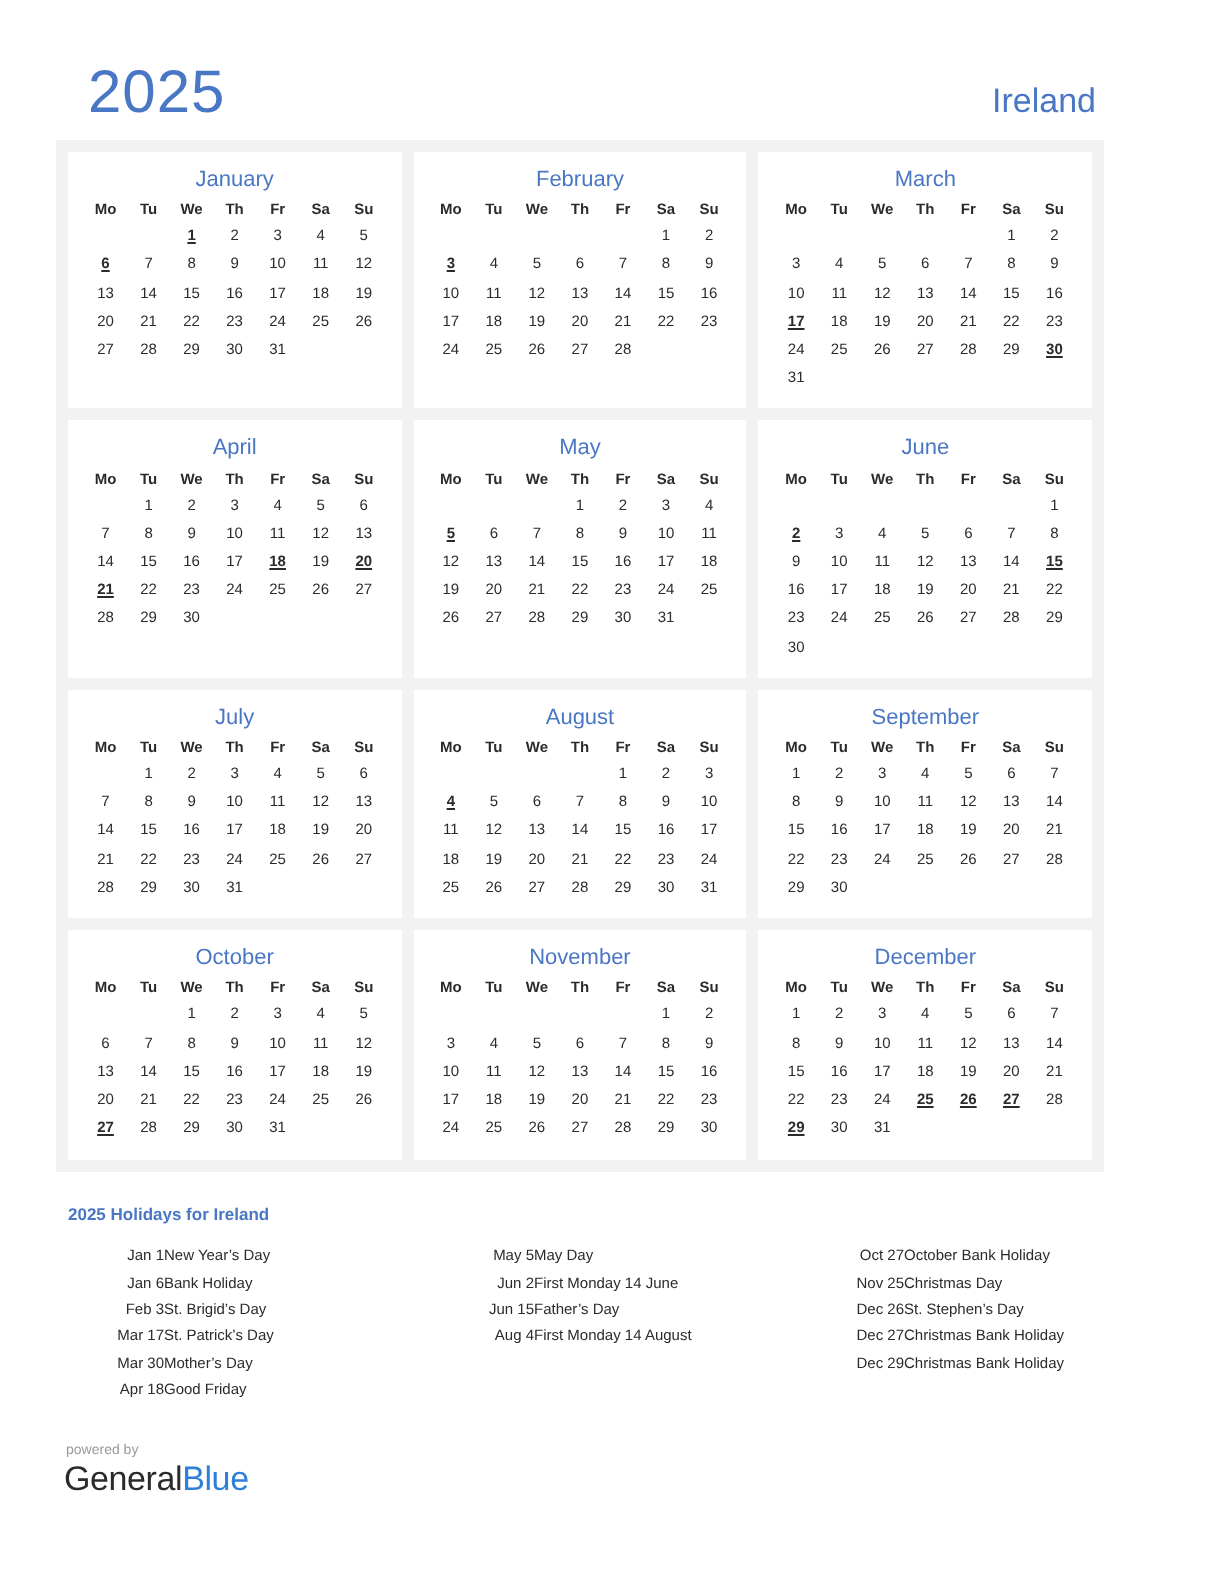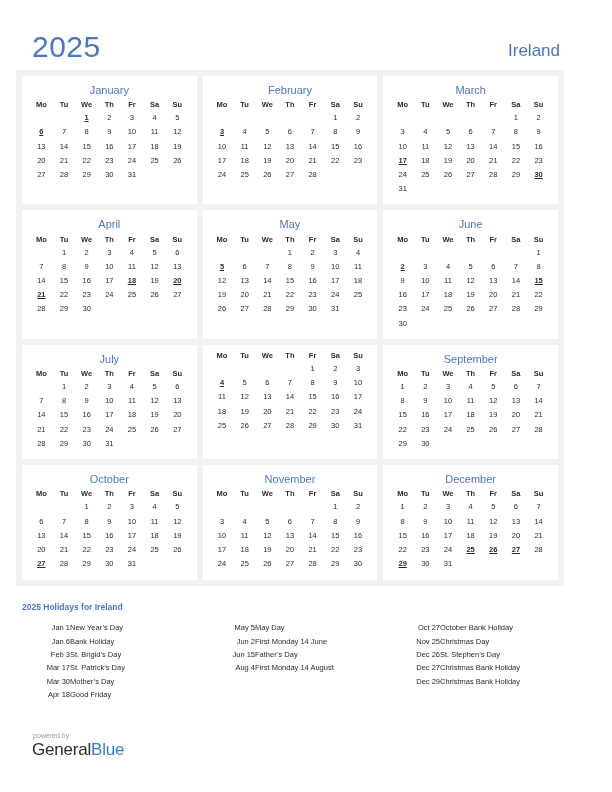--- a/index.html
+++ b/index.html
@@ -13,21 +13,21 @@
     font-family: "Liberation Sans", sans-serif;
     color: #333333;
     overflow: hidden;
   }
 
   .page {
     position: relative;
     width: 580px;
     height: 792px;
     box-sizing: border-box;
-    padding: 0 16px;
+    padding: 0 28px;
   }
 
   
   .header {
     display: flex;
     align-items: flex-end;
     justify-content: space-between;
     padding: 32px 4px 8px 16px;
     box-sizing: border-box;
   }
@@ -130,21 +130,21 @@
     text-align: right;
   }
   .legend-name {
     flex: 1 1 auto;
   }
 
   
   .footer {
     position: absolute;
     left: 32px;
-    bottom: 34px;
+    bottom: 44px;
   }
   .powered-by {
     font-size: 7px;
     color: #999999;
     line-height: 1;
     padding-bottom: 2px;
     padding-left: 1px;
   }
   .brand {
     font-size: 17px;
@@ -618,20 +618,21 @@
               <td>30</td>
               <td>31</td>
               <td class="empty"></td>
               <td class="empty"></td>
               <td class="empty"></td>
             </tr>
           </tbody>
         </table>
       </div>
       <div class="month-card">
+        <div class="month-name">August</div>
         <table class="month-table">
           <thead>
             <tr>
               <th>Mo</th>
               <th>Tu</th>
               <th>We</th>
               <th>Th</th>
               <th>Fr</th>
               <th>Sa</th>
               <th>Su</th>

